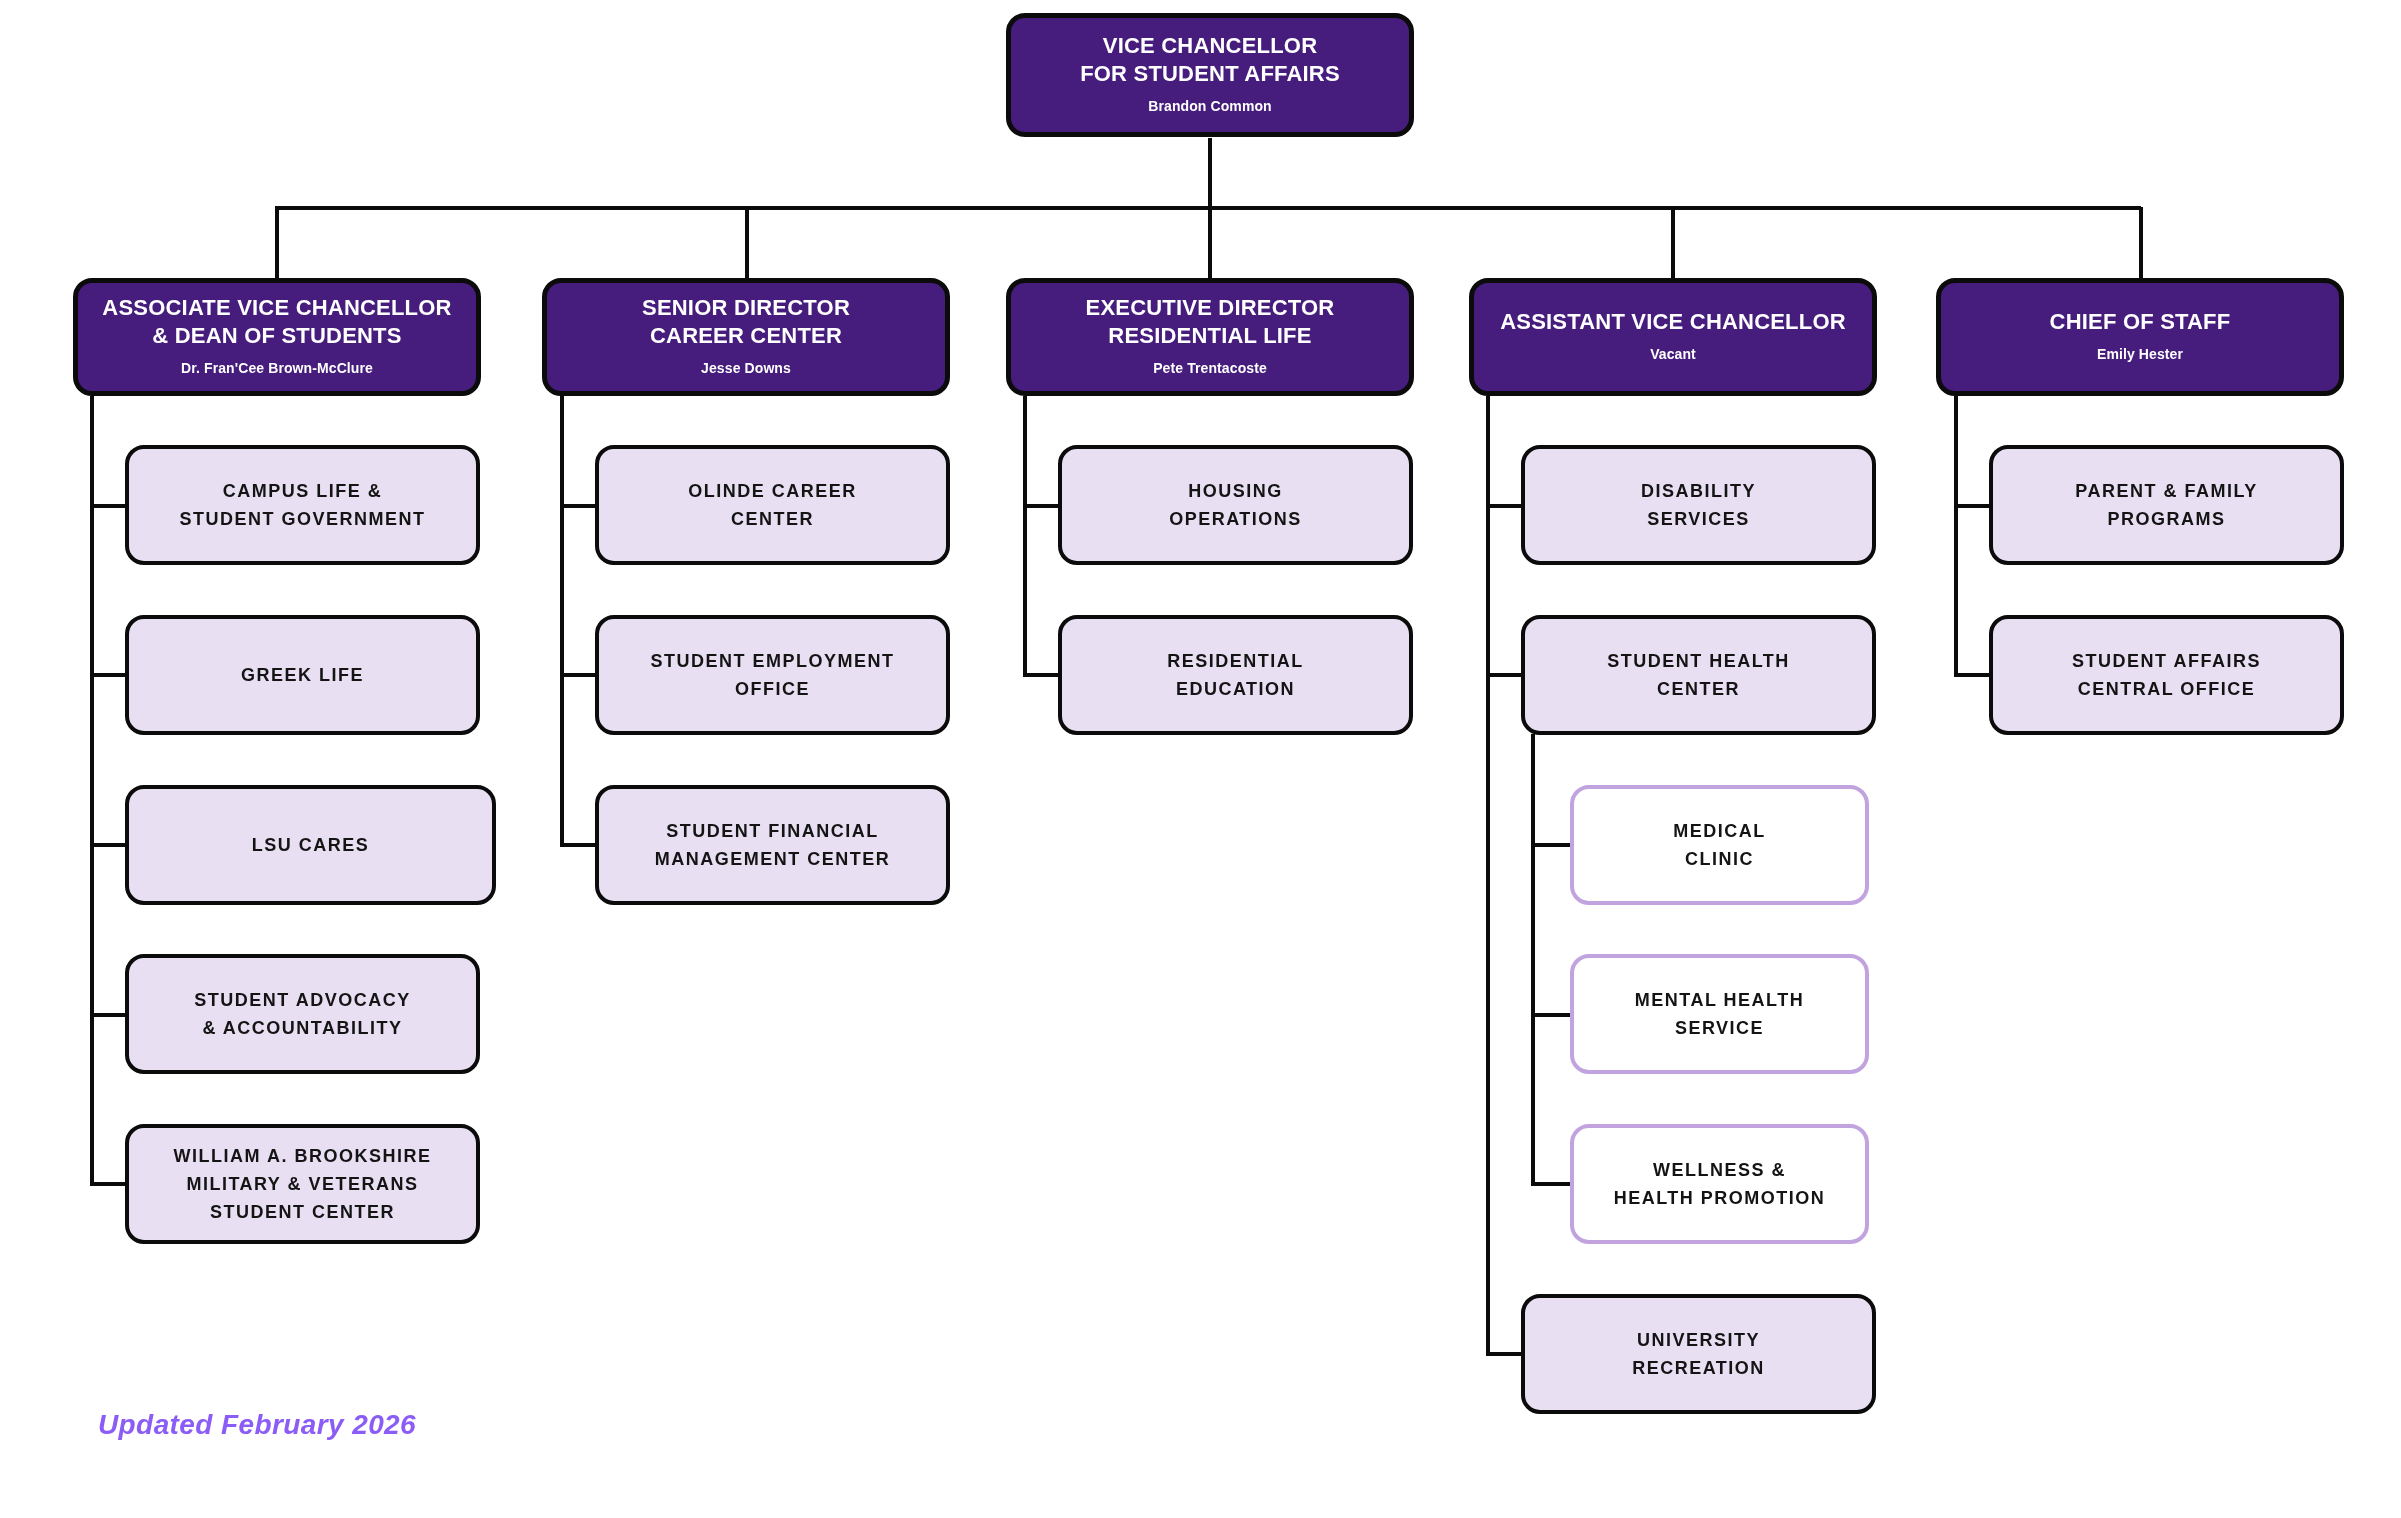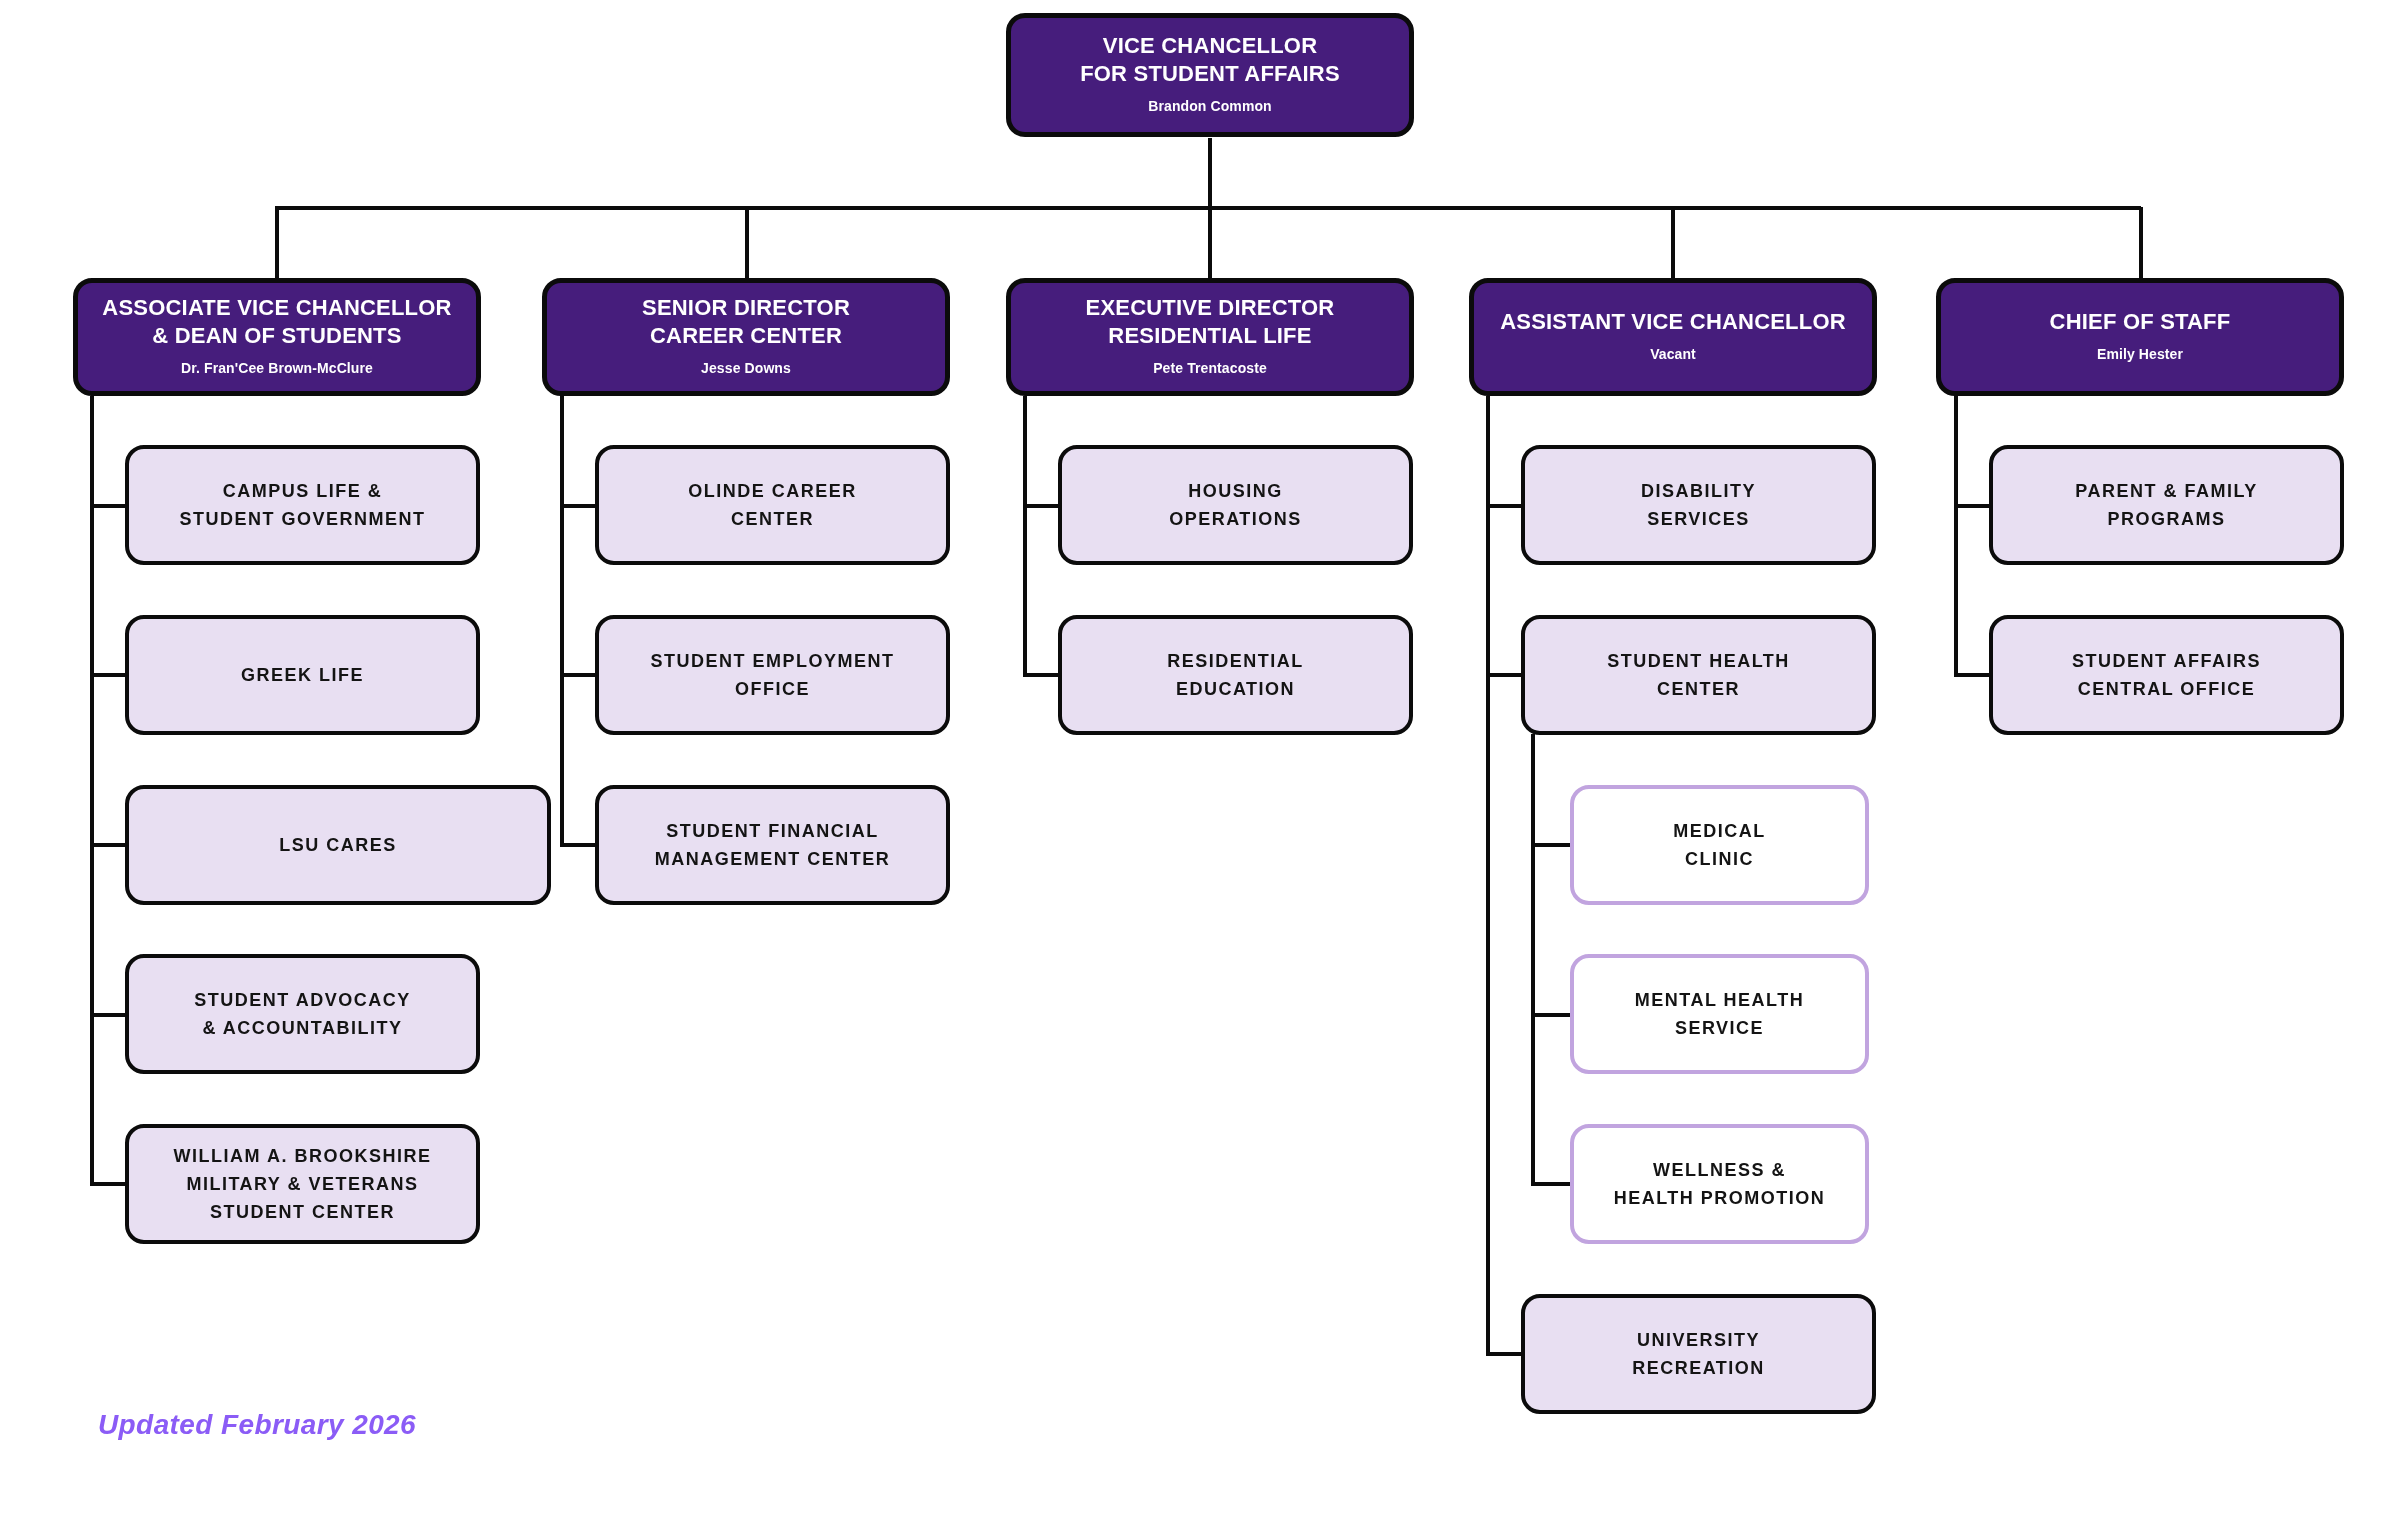--- a/index.html
+++ b/index.html
@@ -89,21 +89,21 @@
     <div class="pname">Emily Hester</div>
   </div>
 
   <div class="box light" style="left:125px;top:445px;width:355px;height:120px">
     <div class="label">CAMPUS LIFE &amp;
 STUDENT GOVERNMENT</div>
   </div>
   <div class="box light" style="left:125px;top:615px;width:355px;height:120px">
     <div class="label">GREEK LIFE</div>
   </div>
-  <div class="box light" style="left:125px;top:785px;width:426px;height:120px">
+  <div class="box light" style="left:125px;top:785px;width:371px;height:120px">
     <div class="label">LSU CARES</div>
   </div>
   <div class="box light" style="left:125px;top:954px;width:355px;height:120px">
     <div class="label">STUDENT ADVOCACY
 &amp; ACCOUNTABILITY</div>
   </div>
   <div class="box light" style="left:125px;top:1124px;width:355px;height:120px">
     <div class="label">WILLIAM A. BROOKSHIRE
 MILITARY &amp; VETERANS
 STUDENT CENTER</div>

